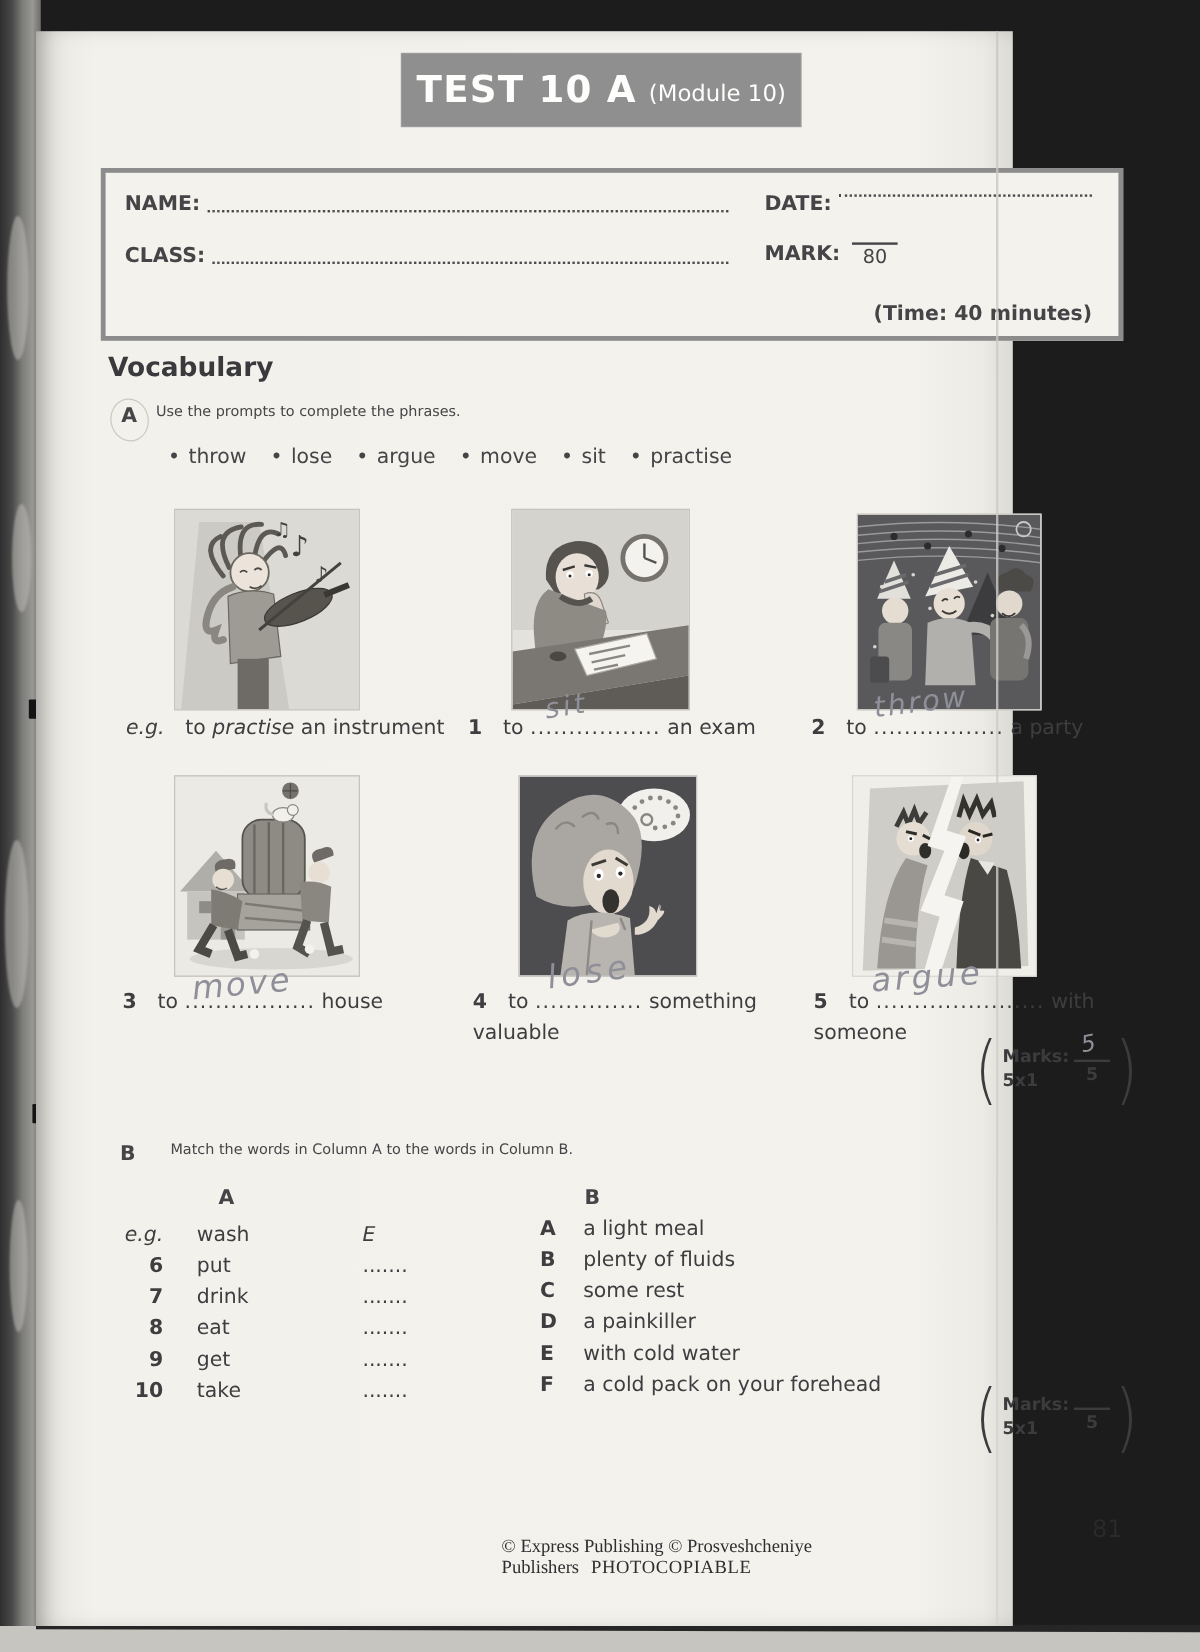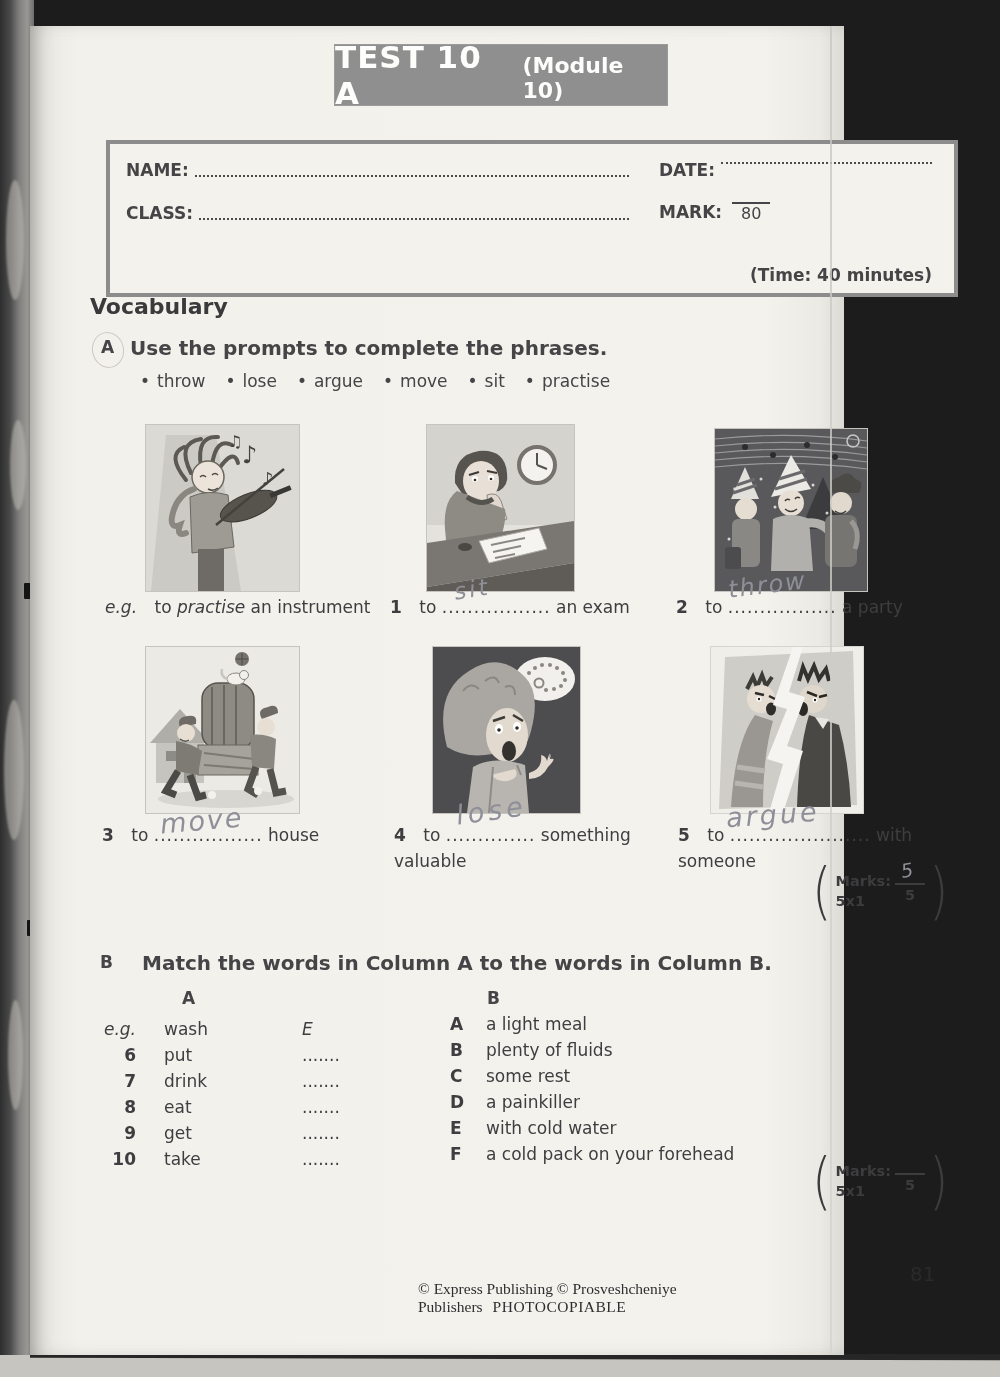--- a/index.html
+++ b/index.html
@@ -31,42 +31,42 @@
 
   .abs{position:absolute;}
 
   
   .banner{
     left:305px;top:19px;width:332px;height:60px;background:#8f8f8f;
     display:flex;align-items:center;justify-content:center;gap:10px;
     box-shadow:0 0 0 1px #9b9b9b;
   }
   .banner .t1{color:#fdfdfc;font-size:31px;font-weight:bold;letter-spacing:1px;}
-  .banner .t2{color:#fdfdfc;font-size:22px;font-weight:bold;padding-top:6px;}
+  .banner .t2{color:#fdfdfc;font-size:19px;font-weight:normal;padding-top:6px;}
 
   
   .info-box{
-    left:76px;top:114px;width:808px;height:114px;
-    border:4px solid #8c8c8c;background:#f4f2ed;padding:16px 20px 19px 16px;
+    left:54px;top:114px;width:808px;height:114px;
+    border:4px solid #8c8c8c;background:#f4f2ed;padding:16px 20px 6px 16px;
   }
   .info-row{display:flex;align-items:flex-end;margin-bottom:22px;}
   .lbl{font-size:17px;font-weight:bold;color:#454547;white-space:nowrap;}
   .dotline{flex:1;border-bottom:2px dotted #4c4c4e;height:2px;margin:0 2px 3px 6px;}
   .info-left{width:505px;display:flex;align-items:flex-end;}
   .info-right{flex:1;display:flex;margin-left:28px;}
   .mark-frac{display:inline-block;text-align:center;margin-left:10px;vertical-align:bottom;}
   .mark-frac .line{width:38px;border-top:2.5px solid #454547;}
   .mark-frac .den{font-size:16px;color:#454547;padding-top:1px;}
   .time-note{position:absolute;right:22px;bottom:8px;font-size:17px;font-weight:bold;color:#454547;}
 
   .voc-head{left:60px;top:268px;font-size:22px;font-weight:bold;color:#3a3a3c;}
   .ex-letter{font-size:17px;font-weight:bold;color:#454547;}
   .circle-mark{left:62px;top:306px;width:30px;height:34px;border:1.5px solid #ccc9c3;border-radius:50%;transform:rotate(-12deg);}
   .ex-a-letter{left:71px;top:311px;}
-  .ex-instruction{font-size:20px;font-weight:bold;color:#454547;}
+  .ex-instruction{font-size:12px;font-weight:normal;color:#454547;}
   .ex-a-instr{left:100px;top:310px;}
 
   .word-bank{left:110px;top:345px;display:flex;gap:20px;font-size:17px;color:#454547;}
   .word-bank span::before{content:"\2022";margin-right:7px;color:#454547;}
 
   .illus{border:1px solid #c6c4be;overflow:hidden;background:#e0deda;}
   .illus svg{display:block;}
 
   .caption{font-size:17px;color:#3e3e40;line-height:26px;}
   .caption .num{font-weight:bold;margin-right:12px;}

